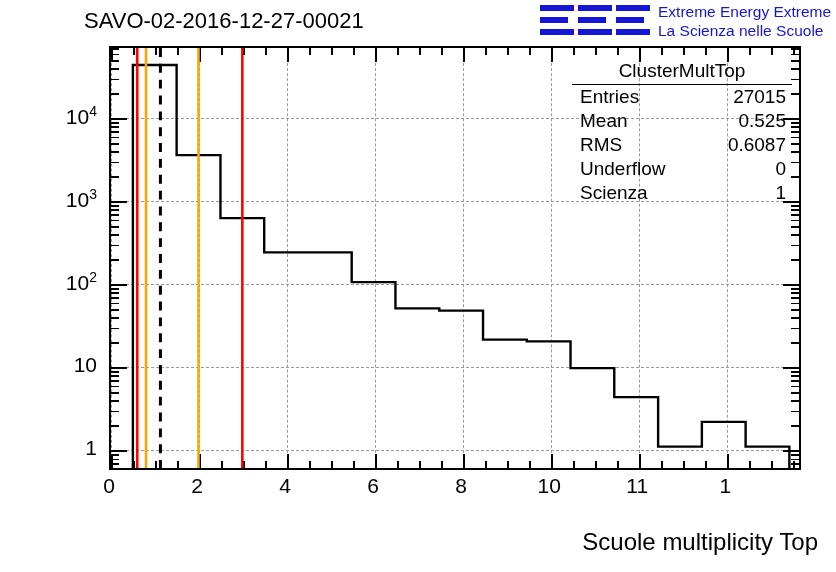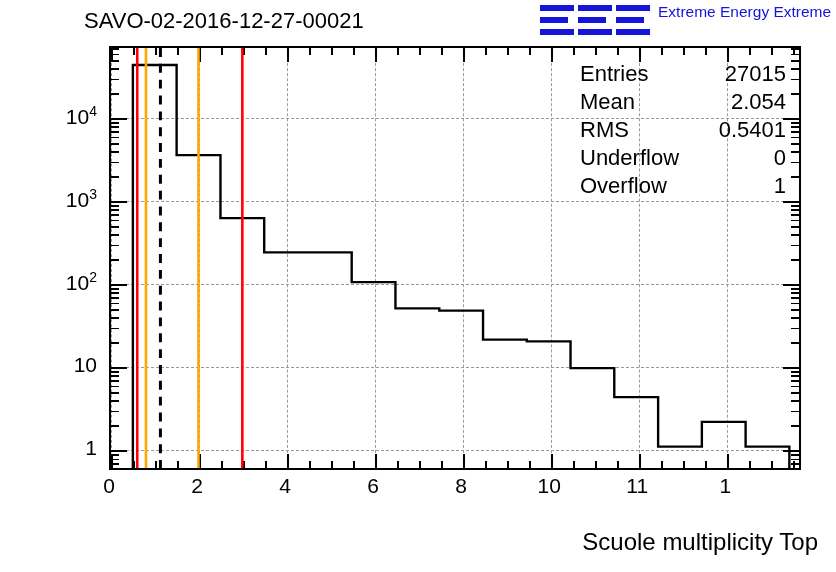--- a/index.html
+++ b/index.html
@@ -59,21 +59,21 @@
   
   #stats{
     position:absolute;left:572px;top:60px;width:220px;
     color:#000;font-size:19px;background:transparent;
   }
   #stats .st-title{
     text-align:center;padding-bottom:2px;border-bottom:1.5px solid #000;
     font-size:19px;
   }
   #stats .st-row{
-    display:flex;justify-content:space-between;padding:1px 6px 1px 8px;font-size:22px;align-items:center;
+    display:flex;justify-content:space-between;padding:1px 6px 1px 8px;font-size:19px;align-items:center;
   }
   #stats .st-row .k{text-align:left;}
   #stats .st-row .v{text-align:right;}
 </style>
 </head>
 <body>
 
 <div id="root">
 
   <div id="title">SAVO-02-2016-12-27-00021</div>
@@ -89,20 +89,21 @@
           <rect x="38" y="13" width="28" height="6"></rect>
           <rect x="38" y="25" width="34" height="6"></rect>
           <rect x="76" y="1" width="34" height="6"></rect>
           <rect x="76" y="13" width="28" height="6"></rect>
           <rect x="76" y="25" width="34" height="6"></rect>
         </g>
       </svg>
     </div>
     <div class="ltxt">
       <span class="l1">Extreme Energy Extreme</span>
+      <span class="l2">La Scienza nelle Scuole</span>
     </div>
   </div>
 
   <div id="ylabels">
       <div class="ylab" style="top: 402.4px; padding-right: 7px;">1</div>
       <div class="ylab" style="top: 319.4px; padding-right: 7px;">10</div>
       <div class="ylab" style="top: 236.3px; padding-right: 7px;">10<sup>2</sup></div>
       <div class="ylab" style="top: 153.3px; padding-right: 7px;">10<sup>3</sup></div>
       <div class="ylab" style="top: 70.2px; padding-right: 7px;">10<sup>4</sup></div>
     </div>
@@ -313,37 +314,38 @@
       <div class="xlab" style="left: 176.1px;">4</div>
       <div class="xlab" style="left: 264.1px;">6</div>
       <div class="xlab" style="left: 352.2px;">8</div>
       <div class="xlab" style="left: 440.2px;">10</div>
       <div class="xlab" style="left: 528.2px;">11</div>
       <div class="xlab" style="left: 616.3px;">1</div>
     </div>
   <div id="xtitle">Scuole multiplicity Top</div>
 
   <div id="stats">
+    <div class="st-title">ClusterMultTop</div>
     <div id="stats-rows">
         <div class="st-row">
           <span class="k">Entries</span>
           <span class="v">27015</span>
         </div>
         <div class="st-row">
           <span class="k">Mean</span>
-          <span class="v">2.054</span>
+          <span class="v">0.525</span>
         </div>
         <div class="st-row">
           <span class="k">RMS</span>
-          <span class="v">0.5401</span>
+          <span class="v">0.6087</span>
         </div>
         <div class="st-row">
           <span class="k">Underflow</span>
           <span class="v">0</span>
         </div>
         <div class="st-row">
-          <span class="k">Overflow</span>
+          <span class="k">Scienza</span>
           <span class="v">1</span>
         </div>
       </div>
   </div>
 
 </div>
 
 </body></html>

